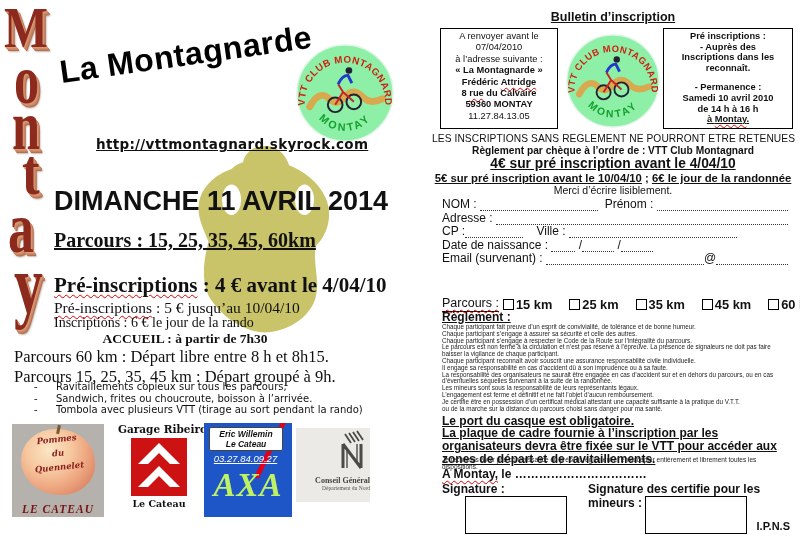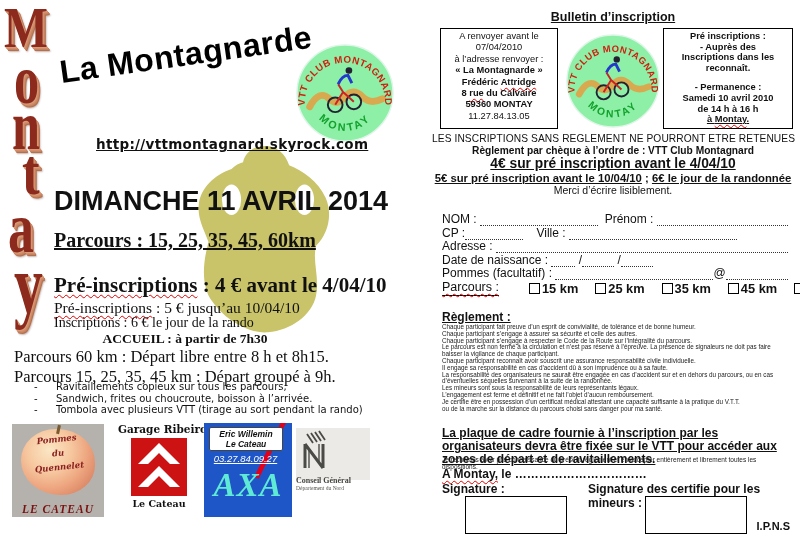--- a/index.html
+++ b/index.html
@@ -59,24 +59,24 @@
   .garage-title{font-family:"DejaVu Serif","Liberation Serif",serif;font-weight:bold;font-size:10.5px;white-space:nowrap;}
   .citroen-box{width:56px;height:58px;background:#cc1212;margin:3px auto 2px;}
   .garage-footer{font-family:"DejaVu Serif","Liberation Serif",serif;font-weight:bold;font-size:9.5px;}
 
   .sp-axa{left:204px;top:423px;width:88px;height:94px;background:#1e56c8;z-index:3;overflow:hidden;}
   .axa-info{position:absolute;left:5px;top:4px;width:72px;background:#fff;border:1px solid #444;border-radius:2px;
       font-style:italic;font-weight:bold;font-size:8.5px;line-height:10px;text-align:center;padding:1px 0;}
   .axa-phone{position:absolute;left:0;top:30px;width:83px;text-align:center;color:#fff;font-style:italic;
       font-weight:normal;font-size:9.5px;text-decoration:underline;}
   .axa-slash{position:absolute;left:64px;top:-6px;width:5px;height:64px;background:#e2001a;transform:rotate(26deg);}
-  .axa-brand{position:absolute;left:0;top:44px;width:100%;text-align:center;color:#5eead4;
+  .axa-brand{position:absolute;left:0;top:44px;width:100%;text-align:center;color:#bef264;
       font-family:"Liberation Serif",serif;font-weight:bold;font-style:italic;font-size:33px;letter-spacing:1px;}
 
-  .sp-conseil{left:296px;top:428px;width:74px;height:52px;background:#eceae6;z-index:3;text-align:left;padding-top:2px;box-sizing:border-box;}
+  .sp-conseil{left:296px;top:428px;width:74px;height:74px;background:#eceae6;z-index:3;text-align:right;padding-top:2px;box-sizing:border-box;}
   .conseil-l1{font-family:"Liberation Serif",serif;font-weight:bold;font-size:8px;color:#44443f;}
   .conseil-l2{font-family:"Liberation Serif",serif;font-size:5.5px;color:#55554f;}
 
   
   .badge-slot{z-index:3;}
   .badge-left{left:296px;top:44px;width:98px;height:98px;}
   .badge-right{left:566px;top:34px;width:94px;height:94px;}
 
   
   .page-right{position:absolute;left:432px;top:0;width:362px;height:461px;font-size:12px;}
@@ -86,27 +86,27 @@
       text-align:center;font-size:9.3px;line-height:11.4px;padding-top:2px;box-sizing:border-box;}
   .pre-box{left:231px;top:28px;width:130px;height:101px;border:1.5px solid #000;
       text-align:center;font-size:9.3px;line-height:10.6px;padding-top:2px;box-sizing:border-box;}
   .boxline{min-height:9px;}
   .warning{left:0;top:133px;width:100%;text-align:center;font-size:10.2px;letter-spacing:.1px;white-space:nowrap;}
   .cheque{left:0;top:145px;width:100%;text-align:center;font-size:10.2px;font-weight:bold;}
   .fee-main{left:0;top:156px;width:100%;text-align:center;font-size:13.8px;font-weight:bold;}
   .fee-main span{text-decoration:underline;}
   .fee-sub{left:0;top:172px;width:100%;text-align:center;font-size:11.3px;font-weight:bold;white-space:nowrap;}
   .legible{left:0;top:184px;width:100%;text-align:center;font-size:10.5px;}
-  .form{left:10px;top:213px;width:346px;}
+  .form{left:10px;top:198px;width:346px;}
   .form-row{display:flex;align-items:flex-end;height:13.4px;font-size:12px;}
   .form-row .t{white-space:pre;}
   .dots{border-bottom:1.6px dotted #333;height:11px;display:inline-block;}
   .dots.flex{flex:1;}
   .club-label{font-weight:bold;font-style:italic;}
-  .parcours-row{left:10px;top:280px;width:350px;display:flex;align-items:flex-end;gap:30px;font-size:12.5px;white-space:nowrap;}
+  .parcours-row{left:10px;top:296px;width:350px;display:flex;align-items:flex-end;gap:4px;font-size:12.5px;white-space:nowrap;}
   .parcours-label{border-bottom:1px solid #000;padding-bottom:1px;}
   .ckitem{font-weight:bold;font-size:12.8px;display:flex;align-items:center;}
   .ckbox{width:9px;height:9px;border:1.8px solid #000;display:inline-block;margin-right:2px;}
   .regl-title{left:10px;top:310px;font-size:12px;text-decoration:underline;}
   .regl{left:10px;top:324px;width:350px;font-size:6.3px;line-height:6.8px;color:#222;}
   .casque{left:10px;top:414px;font-size:12px;font-weight:bold;text-decoration:underline;}
   .plaque{left:10px;top:427px;width:352px;font-size:12px;line-height:13px;font-weight:bold;text-decoration:underline;}
   .acknow{left:10px;top:456px;width:350px;font-size:6.5px;color:#222;}
   .place-date{left:10px;top:467px;font-size:12px;font-weight:bold;}
   .sig-label-1{left:10px;top:482px;font-size:12px;font-weight:bold;}
@@ -241,21 +241,21 @@
     </div>
   </div>
 
   <div class="page-right">
 
     <div class="abs r-title"><span>Bulletin d’inscription</span></div>
 
     <div class="abs addr-box" id="addr-box">
         <div class="boxline">A renvoyer avant le</div>
         <div class="boxline">07/04/2010</div>
-        <div class="boxline">à l’adresse renvoyer :</div>
+        <div class="boxline">à l’adresse suivante :</div>
         <div class="boxline b">« La Montagnarde »</div>
         <div class="boxline b">Frédéric <span class="wavy">Attridge</span></div>
         <div class="boxline b">8 <span class="wavy">rue</span> du Calvaire</div>
         <div class="boxline b">59360 MONTAY</div>
         <div class="boxline">11.27.84.13.05</div>
       </div>
 
     <div class="abs badge-slot badge-right" style="left:134px;top:34px;width:94px;height:94px;">
   <svg viewBox="0 0 100 100" width="100%" height="100%">
     <circle cx="50" cy="50" r="49" fill="#8df0a6" stroke="#dff5e8" stroke-width="1.5"></circle>
@@ -300,39 +300,39 @@
     <div class="abs legible">Merci d’écrire lisiblement.</div>
 
     <div class="abs form" id="form-rows">
         <div class="form-row">
           <span class="t">NOM : </span>
           <span class="dots" style="width: 118px;"></span>
           <span class="t">  Prénom : </span>
           <span class="dots flex"></span>
         </div>
         <div class="form-row">
+          <span class="t">Adresse : </span>
+          <span class="dots flex"></span>
+        </div>
+        <div class="form-row">
           <span class="t">CP :</span>
           <span class="dots" style="width: 58px;"></span>
           <span class="t">    Ville : </span>
           <span class="dots" style="width: 168px;"></span>
-        </div>
-        <div class="form-row">
-          <span class="t">Adresse : </span>
-          <span class="dots flex"></span>
         </div>
         <div class="form-row">
           <span class="t">Date de naissance : </span>
           <span class="dots" style="width: 24px;"></span>
           <span class="t"> /</span>
           <span class="dots" style="width: 32px;"></span>
           <span class="t"> /</span>
           <span class="dots" style="width: 32px;"></span>
         </div>
         <div class="form-row">
-          <span class="t">Pommes (facultatif) : </span>
+          <span class="t">Email (survenant) : </span>
           <span class="dots" style="width: 158px;"></span>
           <span class="t">@</span>
           <span class="dots flex"></span>
         </div>
       </div>
 
     <div class="abs parcours-row">
       <span class="parcours-label wavy">Parcours :</span>
       <span id="distances" style="display:flex;gap:17px;">
           <span class="ckitem">
@@ -367,20 +367,21 @@
         <div>Le parcours est non fermé à la circulation et n’est pas réservé à l’épreuve. La présence de signaleurs ne doit pas faire baisser la vigilance de chaque participant.</div>
         <div>Chaque participant reconnaît avoir souscrit une assurance responsabilité civile individuelle.</div>
         <div>Il engage sa responsabilité en cas d’accident dû à son imprudence ou à sa faute.</div>
         <div>La responsabilité des organisateurs ne saurait être engagée en cas d’accident sur et en dehors du parcours, ou en cas d’éventuelles séquelles survenant à la suite de la randonnée.</div>
         <div>Les mineurs sont sous la responsabilité de leurs représentants légaux.</div>
         <div>L’engagement est ferme et définitif et ne fait l’objet d’aucun remboursement.</div>
         <div>Je certifie être en possession d’un certificat médical attestant une capacité suffisante à la pratique du V.T.T.</div>
         <div>ou de la marche sur la distance du parcours choisi sans danger pour ma santé.</div>
       </div>
 
+    <div class="abs casque">Le port du casque est obligatoire.</div>
 
     <div class="abs plaque">La plaque de cadre fournie à l’inscription par les organisateurs  devra être fixée sur le VTT pour accéder aux zones de départ et de ravitaillements.</div>
 
     <div class="abs acknow">Je reconnais avoir pris connaissance du présent règlement et en accepter entièrement et librement toutes les dispositions.</div>
 
     <div class="abs place-date"><span class="wavy">A Montay,</span><span> le  </span><span>……………………………</span></div>
 
     <div class="abs sig-label-1">Signature :</div>
     <div class="abs sig-label-2">Signature des certifie  pour les mineurs :</div>
     <div class="abs sig-box-1"></div>

